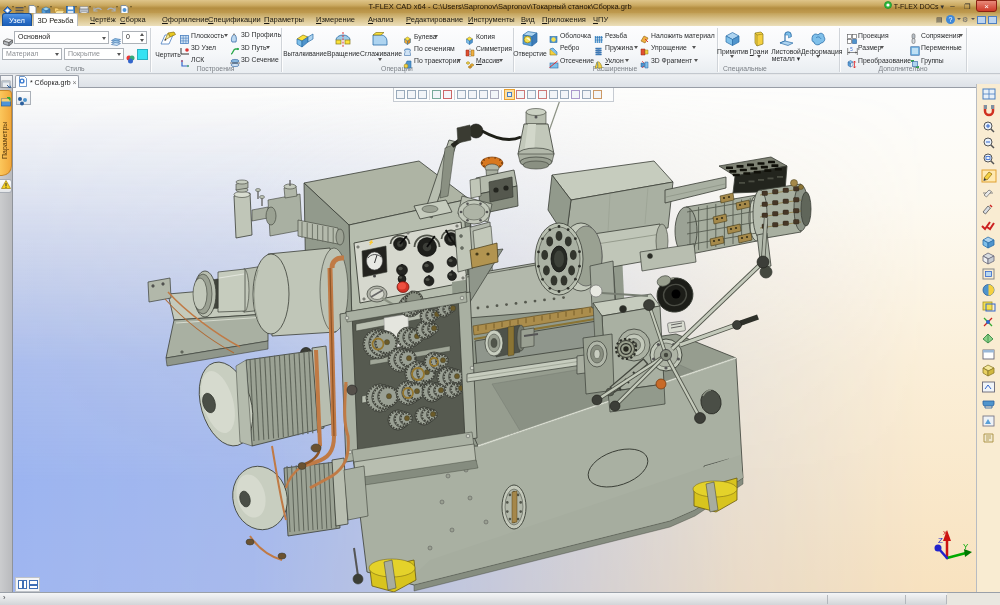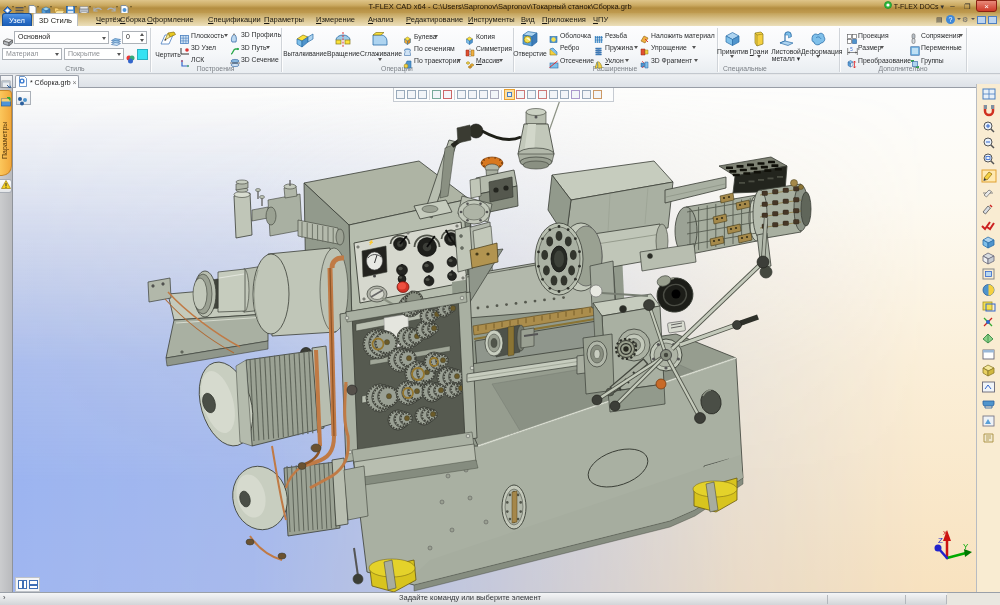--- a/index.html
+++ b/index.html
@@ -93,24 +93,24 @@
 <div class="ab" style="left:884px;top:1px;width:62px;height:11px;font-size:7px;line-height:11px;color:#1c1206;"><svg width="8" height="8" viewBox="0 0 8 8">
           <circle cx="4" cy="4" r="3.5" fill="#2ebb3e" stroke="#1a8a28" stroke-width="0.7"></circle>
           <circle cx="4" cy="4" r="1.6" fill="#fff"></circle>
         </svg> T-FLEX DOCs <span style="color:#333">▾</span></div>
 <div class="ab" style="left:946px;top:2px;width:13px;height:10px;text-align:center;font-size:8px;line-height:8px;color:#222;">–</div>
 <div class="ab" style="left:961px;top:2px;width:13px;height:10px;text-align:center;font-size:7px;line-height:10px;color:#222;">❐</div>
 <div class="ab" style="left:976px;top:0px;width:21px;height:12px;background:linear-gradient(#e88a7a,#ce3a28);border:1px solid #8a2012;border-radius:0 0 3px 3px;color:#fff;text-align:center;font-size:8px;line-height:11px;">×</div>
 </div>
 <div class="ab" id="menurow">
 <div class="ab" id="fbtn">Узел</div>
-<div class="ab" id="acttab">3D Стиль</div>
-<div class="mtab" style="left:96px"><u>Ч</u>ертёж</div>
+<div class="ab" id="acttab">3D Резьба</div>
+<div class="mtab" style="left:90px"><u>Ч</u>ертёж</div>
 <div class="mtab" style="left:120px"><u>С</u>борка</div>
-<div class="mtab" style="left:147px"><u>О</u>формление</div>
+<div class="mtab" style="left:162px"><u>О</u>формление</div>
 <div class="mtab" style="left:208px"><u>С</u>пецификации</div>
 <div class="mtab" style="left:264px"><u>П</u>араметры</div>
 <div class="mtab" style="left:316px"><u>И</u>змерение</div>
 <div class="mtab" style="left:368px"><u>А</u>нализ</div>
 <div class="mtab" style="left:406px"><u>Р</u>едактирование</div>
 <div class="mtab" style="left:468px"><u>И</u>нструменты</div>
 <div class="mtab" style="left:521px"><u>В</u>ид</div>
 <div class="mtab" style="left:542px"><u>П</u>риложения</div>
 <div class="mtab" style="left:593px"><u>Ч</u>ПУ</div>
 <div class="ab" style="left:936px;top:3px;font-size:7px;color:#444;">▤</div>
@@ -1245,18 +1245,17 @@
           <rect x="2" y="2" width="11" height="10" fill="#eef2f6" stroke="#778" stroke-width="0.9"></rect>
           <path d="M4 10 l3-5 3 5 z" fill="#5aa0d8"></path>
         </svg></div>
 <div class="rsi" style="top:347px"><svg width="16" height="14" viewBox="0 0 16 14">
           <path d="M3 3 h9 v8 h-9 z" fill="#f0e8d0" stroke="#a89040" stroke-width="0.9"></path>
           <path d="M5 5 h5 M5 7 h5 M5 9 h3" stroke="#a89040" stroke-width="0.8"></path>
         </svg></div>
 </div>
 <div class="ab" id="status">
 <div class="ab" style="left:3px;top:0;">›</div>
-<div class="ab" style="left:0;top:0;width:940px;text-align:center;">Задайте команду или выберите элемент</div>
 <div class="ssep" style="left:827px"></div>
       <div class="ssep" style="left:905px"></div>
       <div class="ssep" style="left:946px"></div>
 <div class="ab" style="left:947px;top:0;width:53px;height:12px;background:#e9e7e0;"></div>
 </div>
 </div>
 </body></html>

